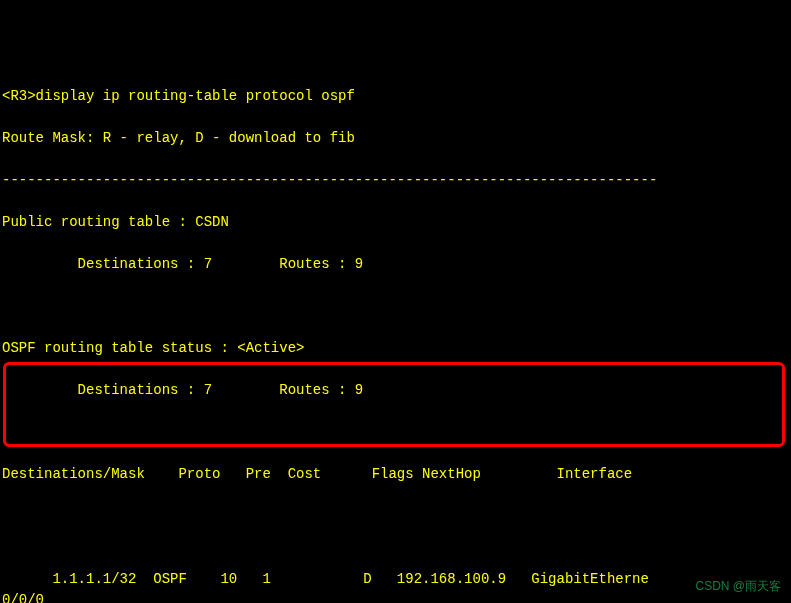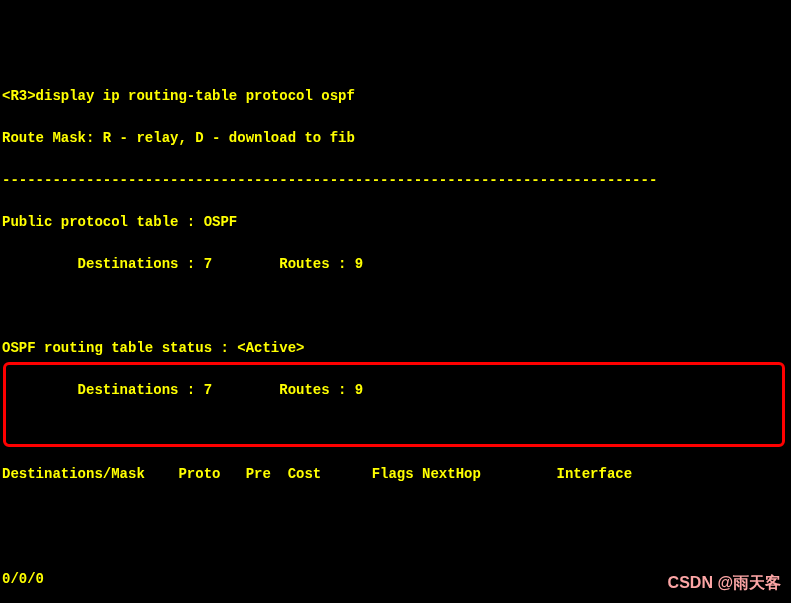--- a/index.html
+++ b/index.html
@@ -1,19 +1,18 @@
 <!DOCTYPE html>
 <html><head>
   <meta charset="utf-8">
   <style>
     * {
       margin: 0;
       padding: 0;
       box-sizing: border-box;
-      font-weight: bold;
     }
     body {
       background: #000;
       color: #ffff00;
       font-family: "Courier New", monospace;
       font-size: 14px;
       line-height: 1.5;
       padding: 2px;
       width: 791px;
       height: 603px;
@@ -28,43 +27,43 @@
       position: absolute;
       border: 3px solid #ff0000;
       border-radius: 6px;
       background: transparent;
       pointer-events: none;
     }
     .watermark {
       position: absolute;
       bottom: 8px;
       right: 10px;
-      color: #fca5a5;
-      font-size: 16px;
+      color: #15803d;
+      font-size: 12px;
       font-family: sans-serif;
     }
   </style>
 </head>
 <body>
 
 
 
 <div class="line">&lt;R3&gt;display ip routing-table protocol ospf</div>
 <div class="line">Route Mask: R - relay, D - download to fib</div>
 <div class="line">------------------------------------------------------------------------------</div>
-<div class="line">Public protocol table : OSPF</div>
+<div class="line">Public routing table : CSDN</div>
 <div class="line">         Destinations : 7        Routes : 9</div>
 <div class="line"> </div>
 <div class="line">OSPF routing table status : &lt;Active&gt;</div>
 <div class="line">         Destinations : 7        Routes : 9</div>
 <div class="line"> </div>
 <div class="line">Destinations/Mask    Proto   Pre  Cost      Flags NextHop         Interface</div>
 <div class="line"> </div>
 
-<div><div class="line">0/0/0</div></div>
+<div><div class="line">      1.1.1.1/32  OSPF    10   1           D   192.168.100.9   GigabitEtherne</div><div class="line">0/0/0</div></div>
 
 
 
 
 
 
 
 
 
 <div class="highlight-box" style="top:362px;left:3px;width:782px;height:85px;"></div>

